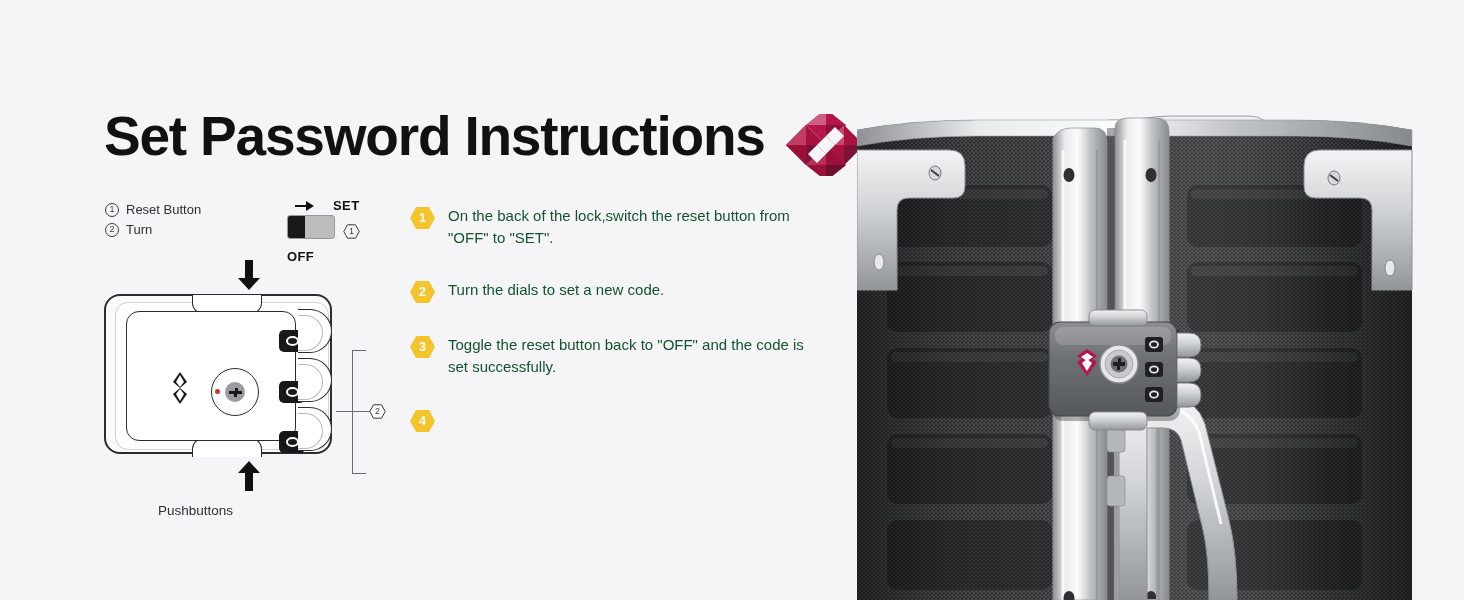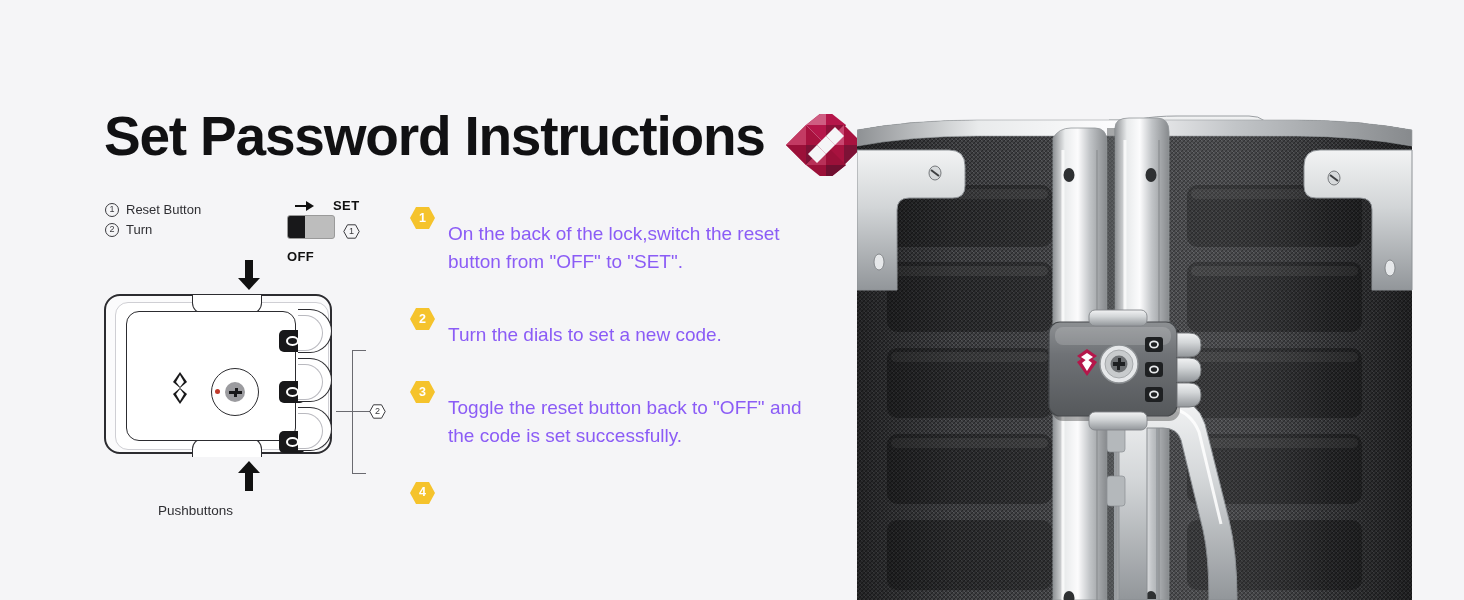--- a/index.html
+++ b/index.html
@@ -171,21 +171,21 @@
   
   #steps { position:absolute; left:409px; top:205px; width:420px; }
   .step { display:flex; align-items:flex-start; gap:12px; margin-bottom:30px; }
   .step-badge { position:relative; width:27px; height:24px; flex:0 0 auto; margin-top:1px; }
   .step-badge svg { position:absolute; left:0; top:0; }
   .step-badge span {
     position:absolute; left:0; top:0; width:27px; height:24px;
     display:flex; align-items:center; justify-content:center;
     font-size:12.5px; font-weight:bold; color:#ffffff; line-height:1;
   }
-  .step-text { font-size:19px; line-height:1.47; color:#8b5cf6; max-width:360px;margin-top:15px; }
+  .step-text { font-size:15px; line-height:1.47; color:#14532d; max-width:360px; }
 
   
   #footer-note {
     position:absolute; left:105px; top:531px;
     font-size:13.5px; color:#a8a8ae; letter-spacing:.1px; white-space:nowrap;
   }
 
   
   #photo { position:absolute; left:857px; top:0; width:607px; height:600px; overflow:hidden; background:#f5f5f7; }
 </style>

